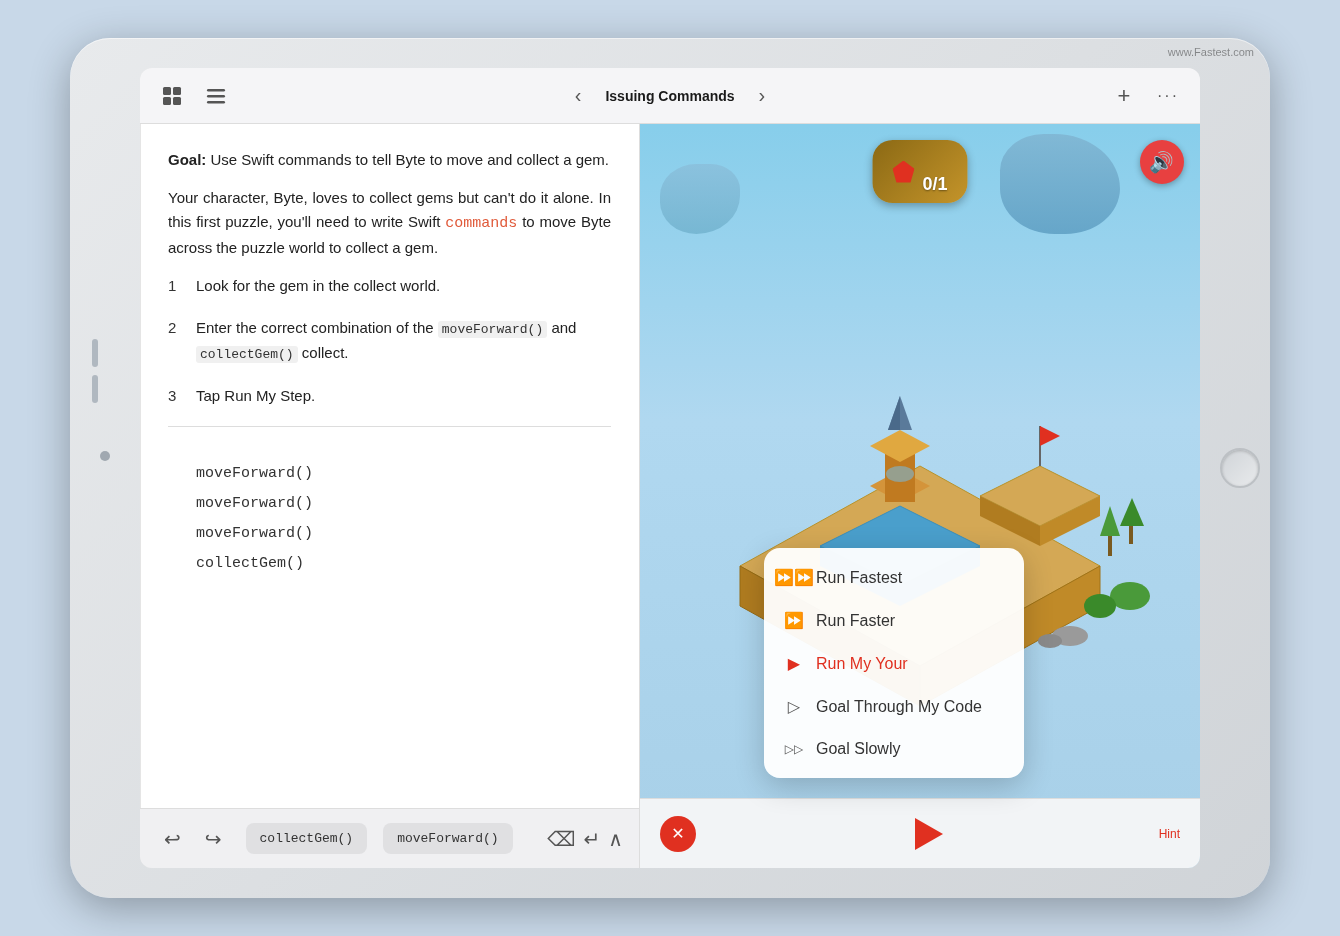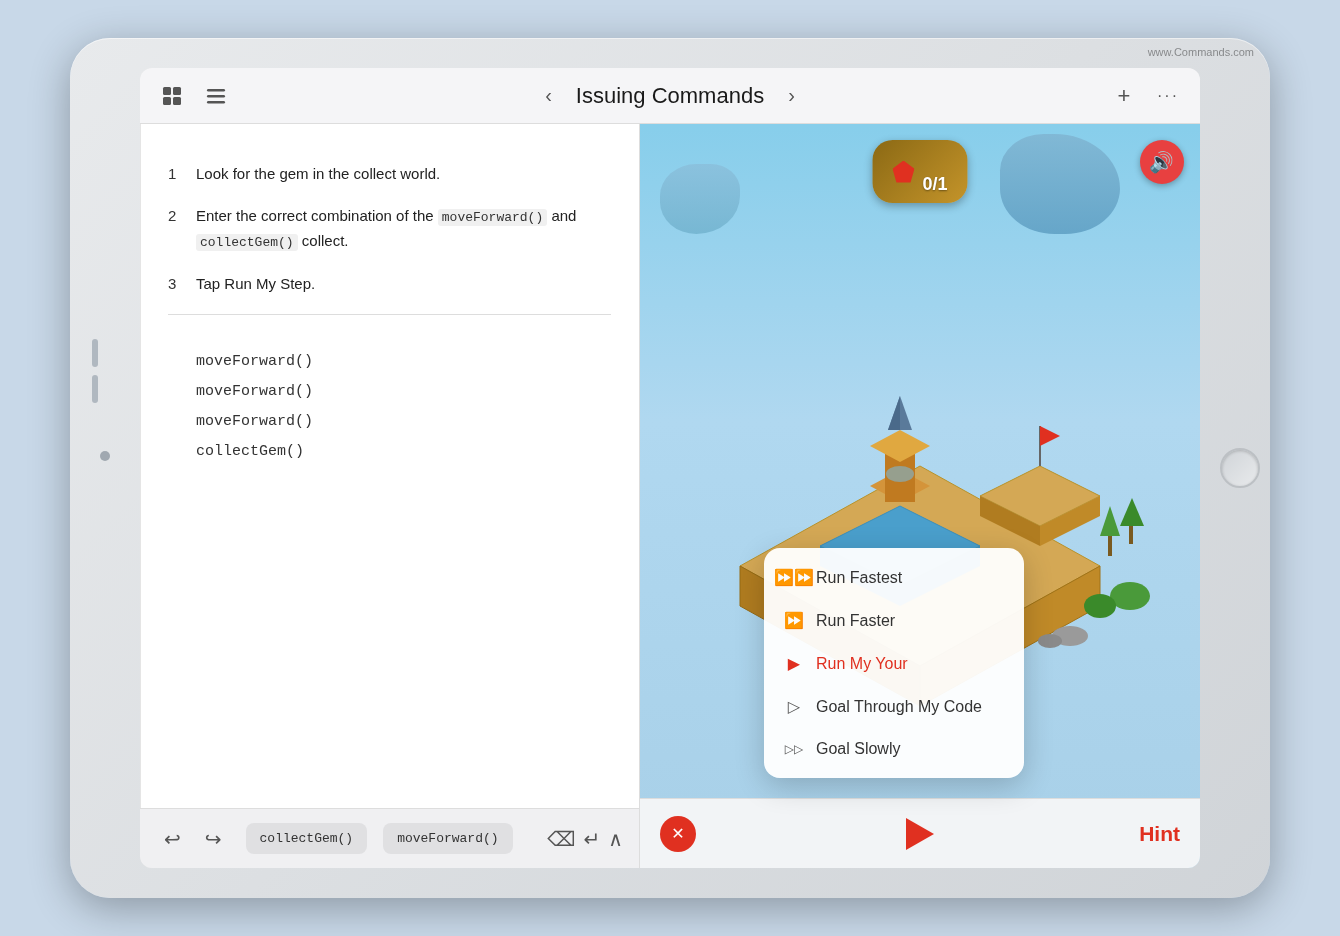--- a/index.html
+++ b/index.html
@@ -91,22 +91,22 @@
       gap: 16px;
     }
 
     .toolbar-right {
       display: flex;
       align-items: center;
       gap: 12px;
     }
 
     .toolbar-title {
-      font-size: 22px;
-      font-weight: 400;
+      font-size: 14px;
+      font-weight: 700;
       color: #1a1a1a;
     }
 
     .icon-btn {
       width: 32px;
       height: 32px;
       display: flex;
       align-items: center;
       justify-content: center;
       cursor: pointer;
@@ -423,22 +423,22 @@
       width: 0;
       height: 0;
       border-top: 16px solid transparent;
       border-bottom: 16px solid transparent;
       border-left: 28px solid #e03020;
       margin-left: 4px;
     }
 
     .hint-btn {
       color: #e03020;
-      font-size: 21px;
-      font-weight: 700;
+      font-size: 12px;
+      font-weight: 400;
       cursor: pointer;
       background: none;
       border: none;
     }
 
     
     .watermark {
       position: absolute;
       top: 8px;
       right: 16px;
@@ -502,21 +502,27 @@
         <div class="icon-btn" style="font-size:22px;color:#555;">+</div>
         <div class="icon-btn" style="font-size:16px;letter-spacing:2px;color:#555;">···</div>
       </div>
     </div>
 
     <div class="content-area">
 
       <div class="left-panel">
         <div class="instructions">
 
-
+          <p class="goal-text">
+            <strong>Goal:</strong><span> Use Swift commands to tell Byte to move and collect a gem.</span>
+          </p>
+
+          <p>
+            <span>Your character, Byte, loves to collect gems but can't do it alone. In this first puzzle, you'll need to write Swift </span><span class="highlight-red">commands</span><span> to move Byte across the puzzle world to collect a gem.</span>
+          </p>
 
           <div class="numbered-list">
             <div class="numbered-item">
               <span class="num">1</span>
               <span class="item-text">Look for the gem in the collect world.</span>
             </div>
             <div class="numbered-item">
               <span class="num">2</span>
               <span class="item-text">
                 <span>Enter the correct combination of the </span><span class="inline-code">moveForward()</span><span> and </span><span class="inline-code">collectGem()</span><span> collect.</span>
@@ -640,14 +646,14 @@
           </button>
           <button class="hint-btn">Hint</button>
         </div>
       </div>
 
     </div>
   </div>
 
   <div class="home-button"></div>
 
-  <div class="watermark">www.Commands.com</div>
+  <div class="watermark">www.Fastest.com</div>
 </div>
 
 </body></html>

